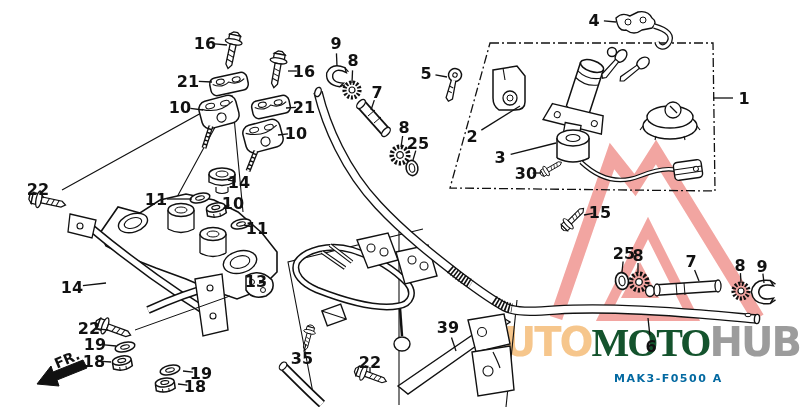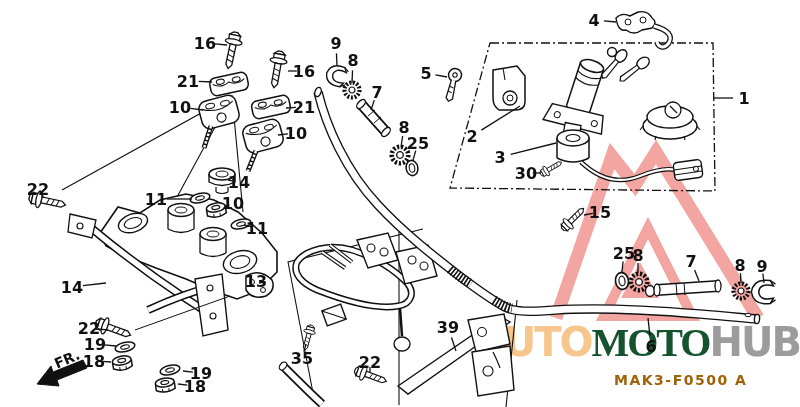--- a/index.html
+++ b/index.html
@@ -3,22 +3,22 @@
 <meta charset="utf-8">
 <style>
   html,body{margin:0;padding:0;background:#fff;}
   .stage{position:relative;width:800px;height:407px;background:#fff;overflow:hidden;
          font-family:"DejaVu Sans","Liberation Sans",sans-serif;}
   .wm-text{position:absolute;left:476px;top:322px;z-index:1;font-size:40px;font-weight:bold;
            letter-spacing:-2px;white-space:nowrap;line-height:1;}
   svg.art{position:absolute;left:0;top:0;z-index:2;}
   .callout{position:absolute;z-index:4;transform:translate(-50%,-50%);
            font-size:16px;font-weight:bold;color:#111;white-space:nowrap;}
-  .diagram-code{position:absolute;left:614px;top:372px;z-index:4;font-size:14px;font-weight:bold;
-                color:#a16207;letter-spacing:1.5px;white-space:nowrap;}
+  .diagram-code{position:absolute;left:614px;top:372px;z-index:4;font-size:11px;font-weight:bold;
+                color:#0369a1;letter-spacing:1.5px;white-space:nowrap;}
   .fr-label{position:absolute;left:54px;top:351px;z-index:4;font-size:14px;font-weight:bold;
             color:#111;transform:rotate(-23deg);}
 </style>
 </head>
 <body>
 
 <div class="stage">
 
   <div class="wm-text">
     <span style="color: rgb(246, 198, 140);">AUTO</span><span style="color: #14532d; font-family: Liberation Serif, serif;">MOTO</span><span style="color: rgb(156, 156, 156);">HUB</span>

